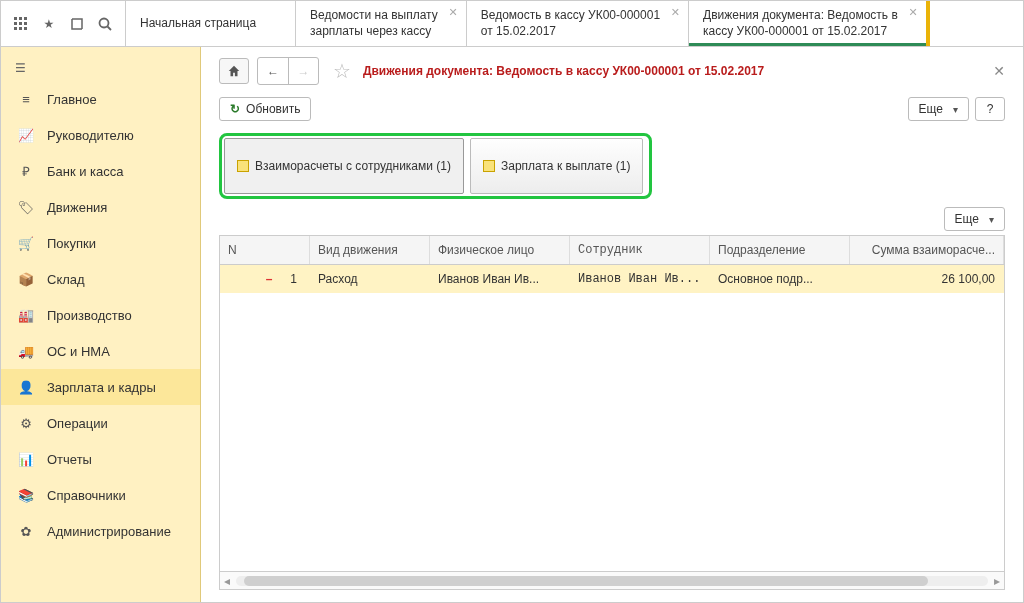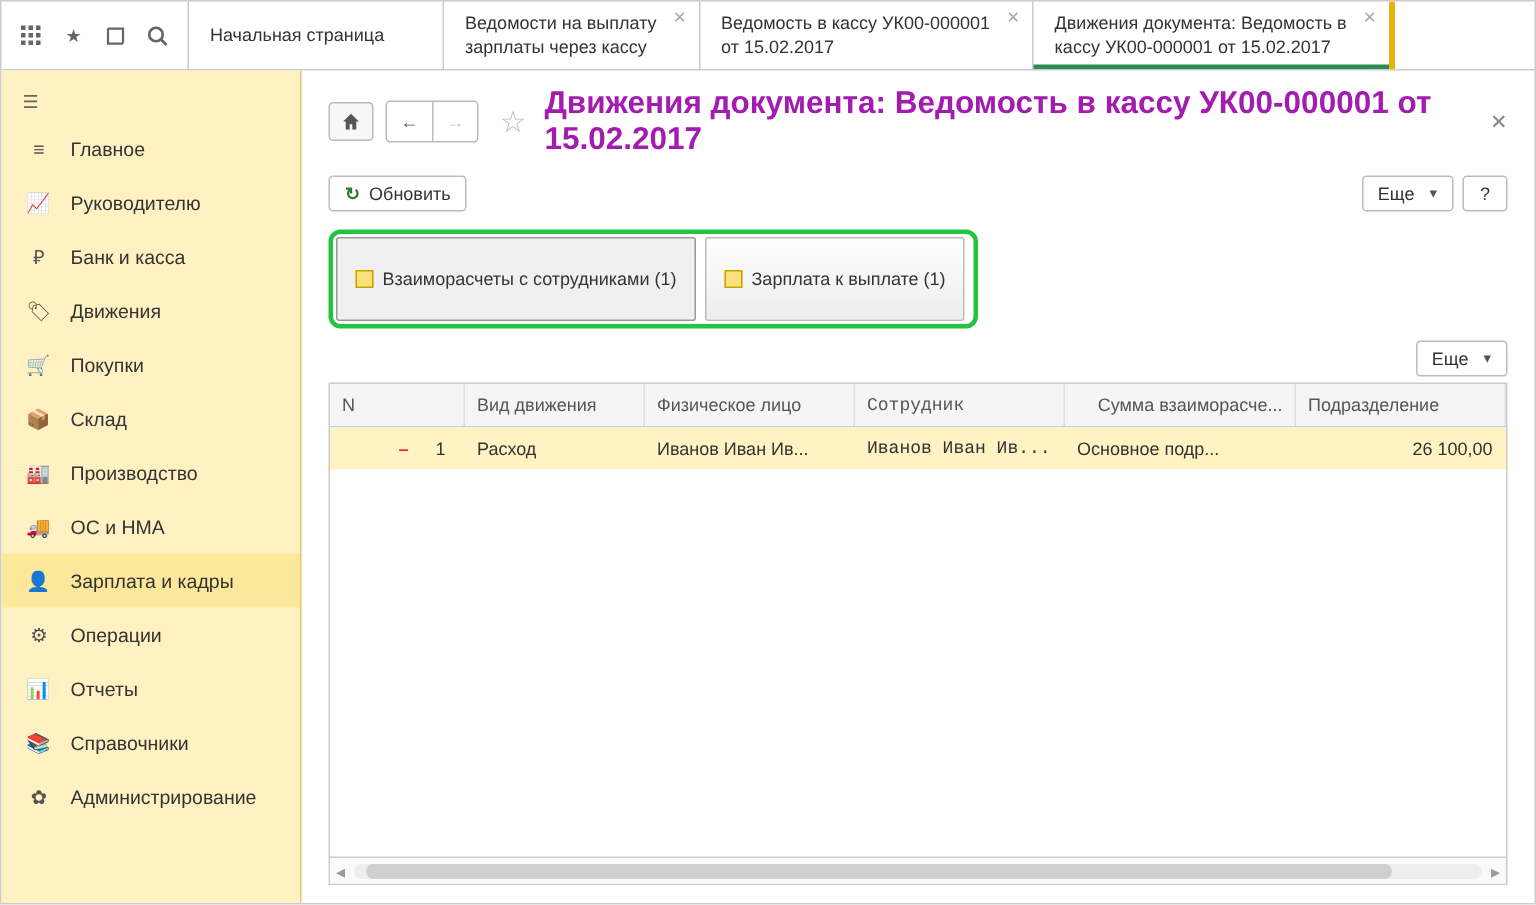--- a/index.html
+++ b/index.html
@@ -23,21 +23,21 @@
   .sidebar .item.sel { background:#fce79a;}
   
   .main { flex:1; display:flex; flex-direction:column; padding:0; }
   
   .titlebar { display:flex; align-items:center; gap:8px; padding:10px 18px 8px 18px; }
   .icon-btn { border:1px solid #bbb; background:#f7f7f7; width:30px; height:26px; display:flex; align-items:center; justify-content:center; border-radius:3px; color:#555; }
   .nav-pair { display:flex; border:1px solid #bbb; border-radius:3px; overflow:hidden; }
   .nav-pair .half { width:30px; height:26px; display:flex; align-items:center; justify-content:center; color:#555; }
   .nav-pair .half + .half { border-left:1px solid #bbb; }
   .star { color:#bbb; font-size:20px; margin-left:6px; }
-  .title { font-size:21px; font-weight:bold; color:#a21caf; margin-left:4px; flex:1; }
+  .title { font-size:12px; font-weight:bold; color:#b91c1c; margin-left:4px; flex:1; }
   .close-x { color:#888; font-size:14px; }
   
   .toolbar-row { display:flex; align-items:center; padding:4px 18px 8px 18px; }
   .btn { border:1px solid #bbb; background:#fff; border-radius:3px; padding:4px 10px; font-size:12px; display:flex; align-items:center; gap:6px; }
   .spacer { flex:1; }
   .btn.dropdown::after { content:" \25BE"; color:#555; font-size:10px; margin-left:4px;}
   
   .tabs-row { margin:4px 18px 4px 18px; display:flex; gap:6px; }
   .green-box { border:3px solid #22c540; border-radius:8px; padding:2px 6px 2px 2px; display:flex; gap:6px; }
   .rtab { border:1px solid #bbb; background:linear-gradient(#fefefe,#ededed); padding:20px 12px; font-size:12px; display:flex; align-items:center; gap:6px; border-radius:2px;}
@@ -226,22 +226,22 @@
           <span>Еще</span>
         </div>
     </div>
 
     <div class="table-wrap">
       <div class="thead" id="thead">
           <div class="th c1">N</div>
           <div class="th c2">Вид движения</div>
           <div class="th c3">Физическое лицо</div>
           <div class="th c4">Сотрудник</div>
+          <div class="th c5">Подразделение</div>
           <div class="th c6">Сумма взаиморасче...</div>
-          <div class="th c5">Подразделение</div>
         </div>
       <div class="tbody" id="tbody">
           <div class="trow">
             <div class="td c1"><span class="minus">–</span>1</div>
             <div class="td c2">Расход</div>
             <div class="td c3">Иванов Иван Ив...</div>
             <div class="td c4">Иванов Иван Ив...</div>
             <div class="td c5">Основное подр...</div>
             <div class="td c6">26 100,00</div>
           </div>

